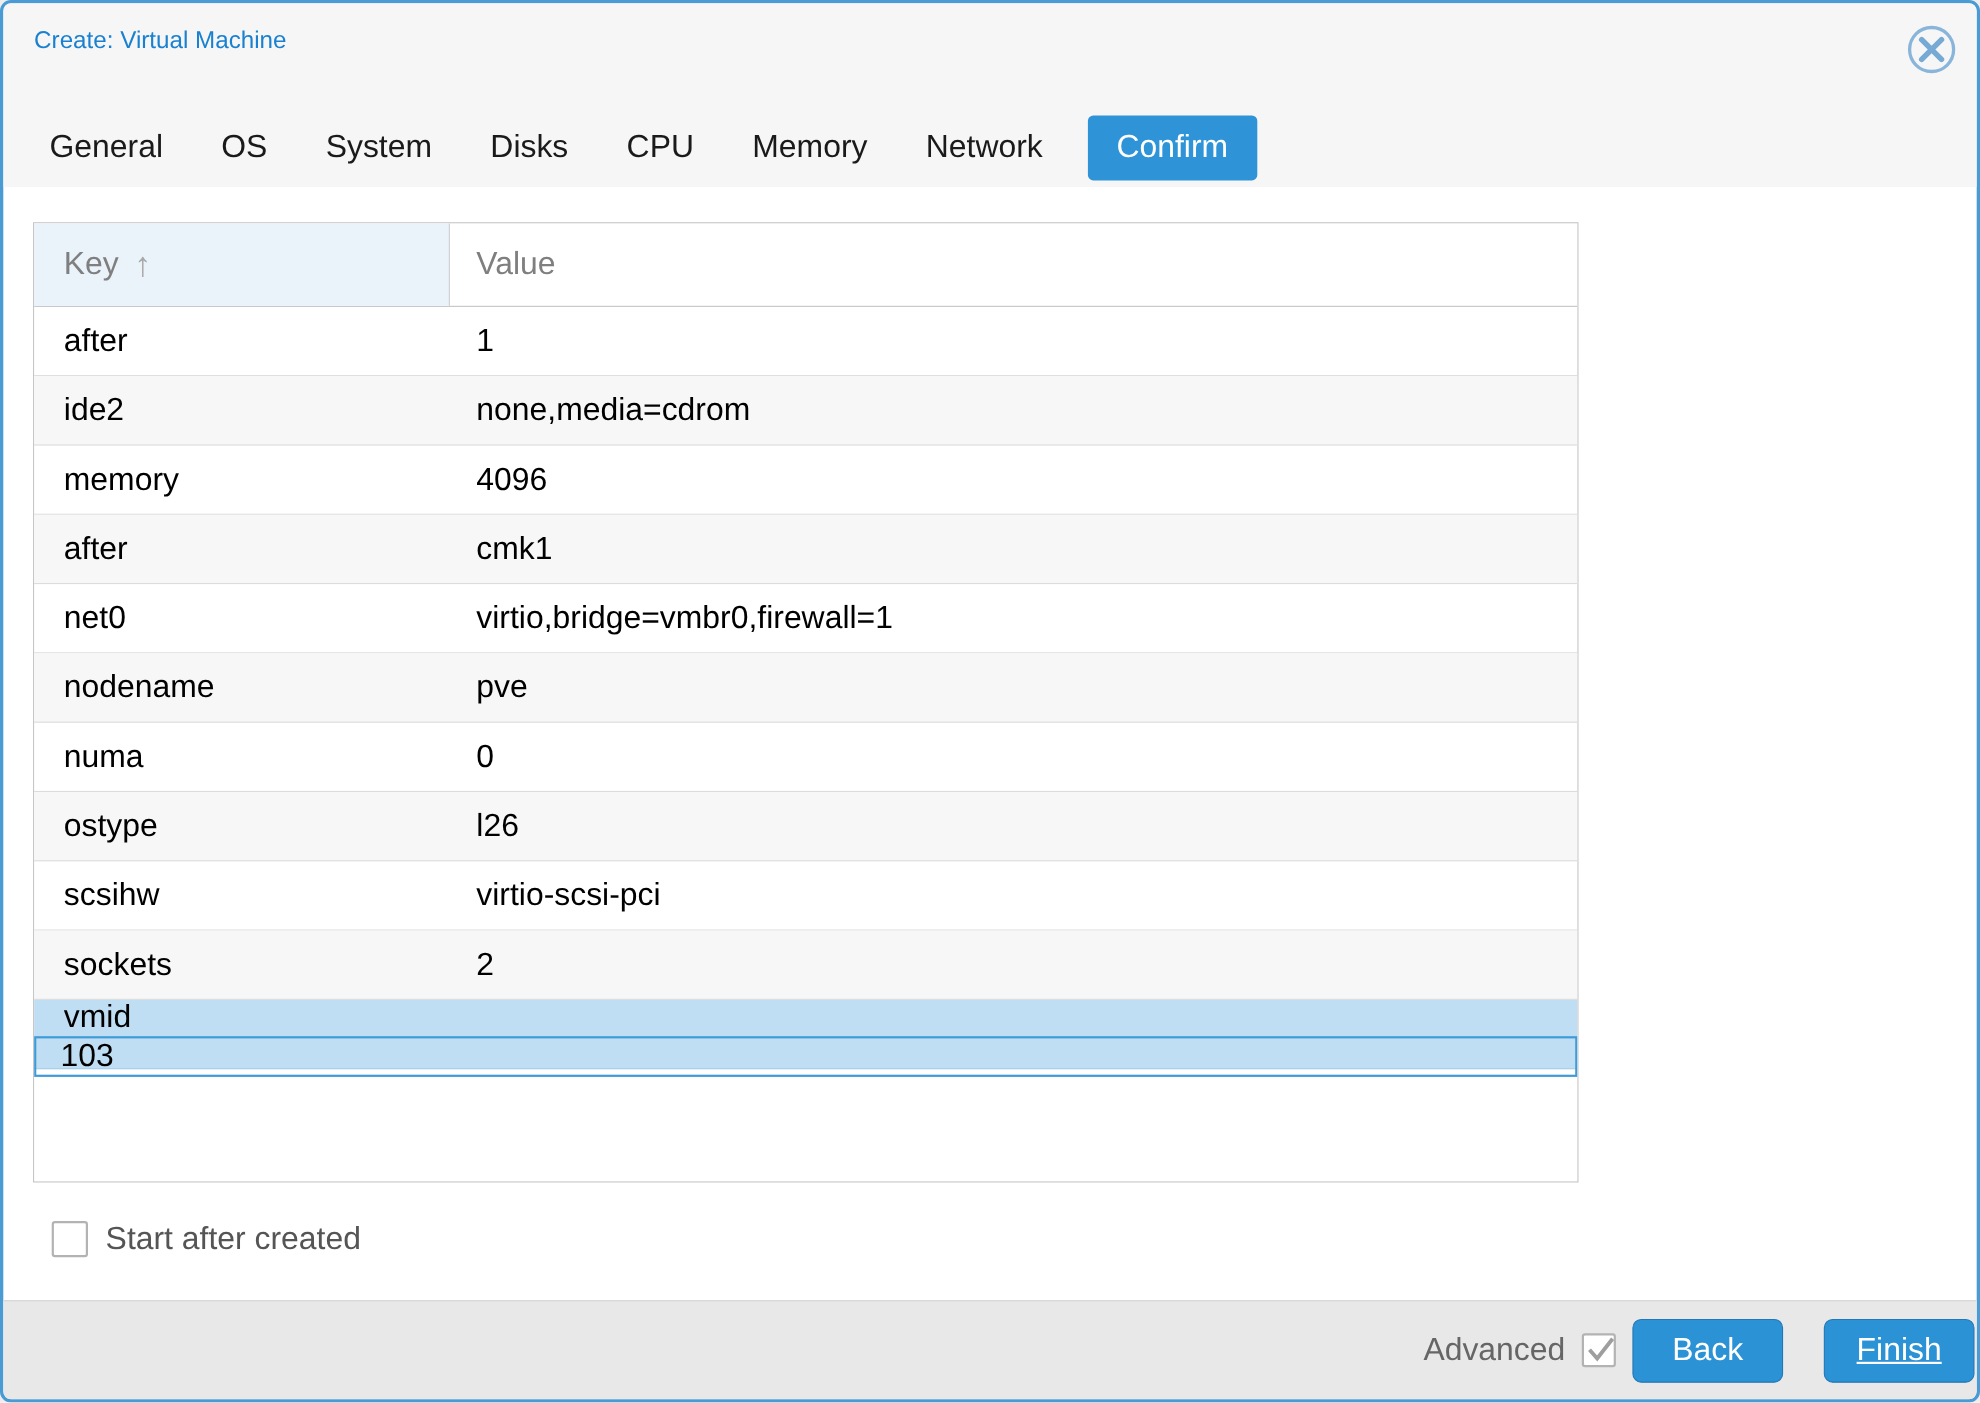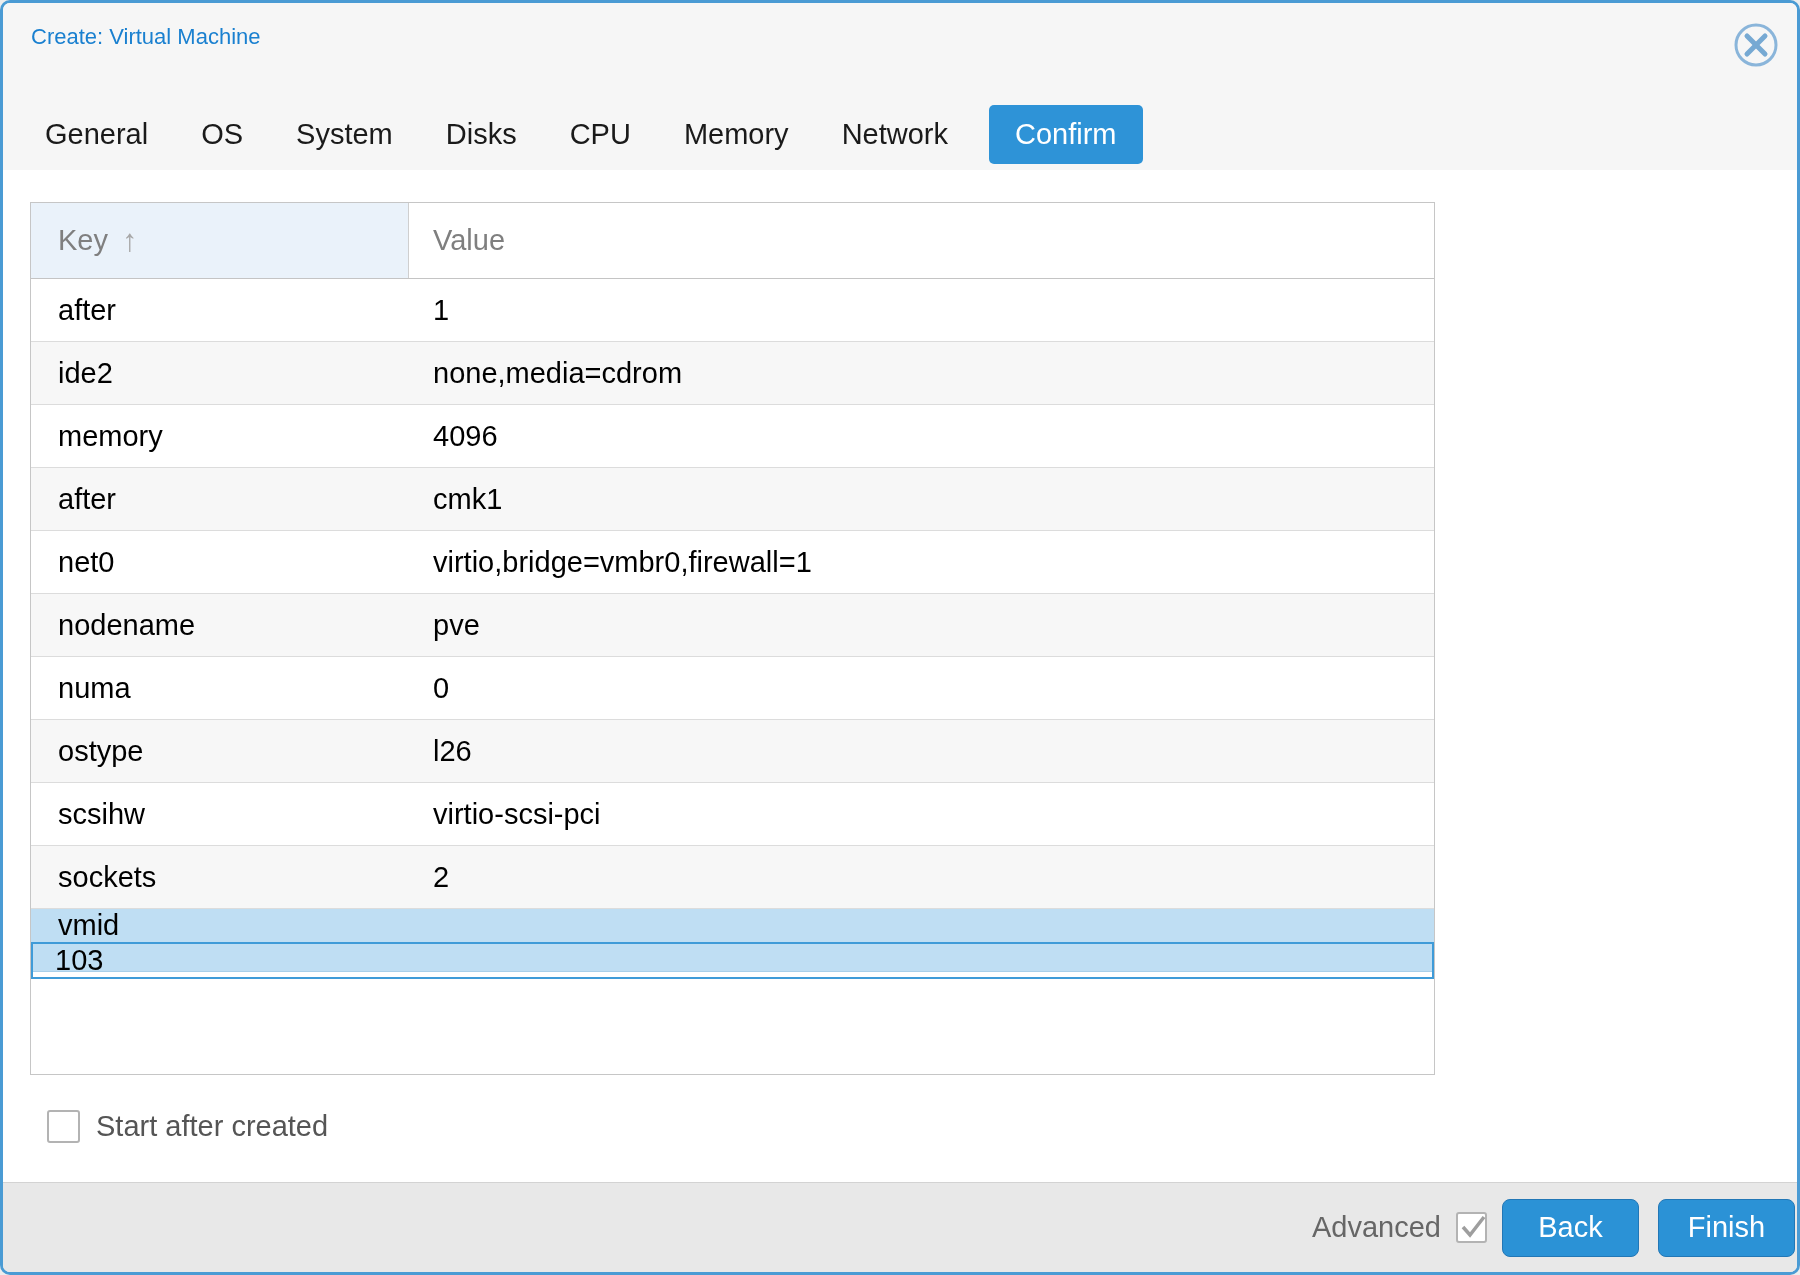--- a/index.html
+++ b/index.html
@@ -77,21 +77,21 @@
     gap:15px; padding-right:2px; box-sizing:border-box;
   }
   .advanced-label { font-size:29px; color:#666; }
   .check-glyph { position:absolute; left:-2px; top:-4px; }
   .btn {
     min-width:137px; height:58px; box-sizing:border-box;
     background:#2b92d6; border:1px solid #2277b6; border-radius:8px;
     color:#fff; font-size:29px; display:flex; align-items:center;
     justify-content:center; padding:0 24px; cursor:pointer;
   }
-  .btn + .btn { margin-left:4px; }
+  .btn + .btn { margin-left:22px;text-decoration:underline; }
 </style>
 </head>
 <body>
 
 <div class="dialog">
 
   <div class="dlg-header">
     <div class="dlg-title">Create: Virtual Machine</div>
     <div class="close-btn">
       <svg width="50" height="50" viewBox="0 0 50 50">

